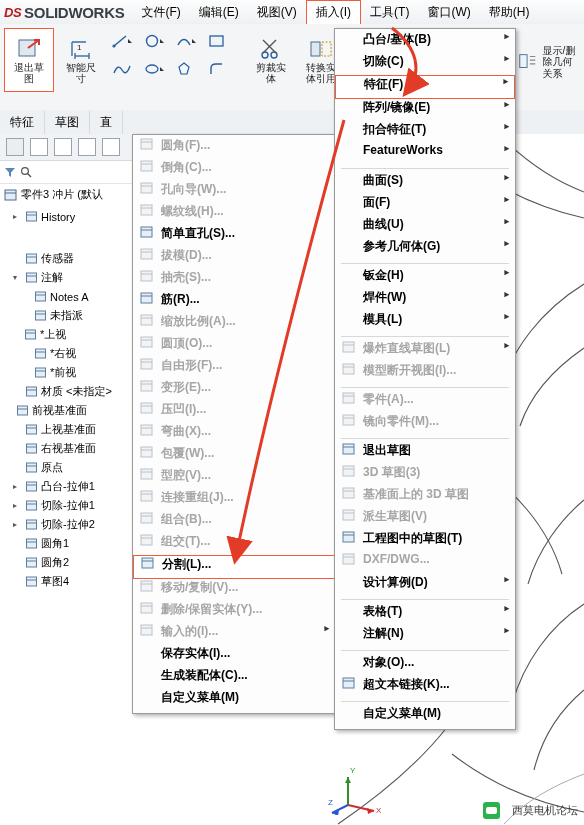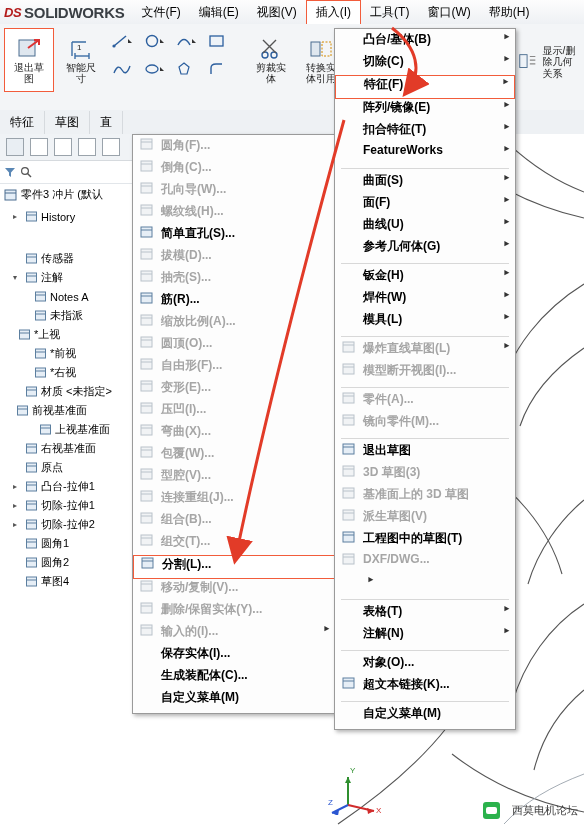--- a/index.html
+++ b/index.html
@@ -288,61 +288,61 @@
         <span>Notes A</span>
       </div>
       <div class="tnode" style="padding-left: 22px;">
         <span class="arw"></span>
         <span class="tico"><svg width="13" height="13" viewBox="0 0 13 13">
             <rect x="1.5" y="2" width="10" height="9" fill="#e6eef6" stroke="#5c7f9f"></rect>
             <path d="M1.5 5 L11.5 5" stroke="#5c7f9f"></path>
           </svg></span>
         <span>未指派</span>
       </div>
-      <div class="tnode" style="padding-left: 6px;">
+      <div class="tnode" style="padding-left: 12px;">
         <span class="arw"></span>
         <span class="tico"><svg width="13" height="13" viewBox="0 0 13 13">
             <rect x="1.5" y="2" width="10" height="9" fill="#e6eef6" stroke="#5c7f9f"></rect>
             <path d="M1.5 5 L11.5 5" stroke="#5c7f9f"></path>
           </svg></span>
         <span>*上视</span>
       </div>
       <div class="tnode" style="padding-left: 22px;">
         <span class="arw"></span>
         <span class="tico"><svg width="13" height="13" viewBox="0 0 13 13">
             <rect x="1.5" y="2" width="10" height="9" fill="#e6eef6" stroke="#5c7f9f"></rect>
             <path d="M1.5 5 L11.5 5" stroke="#5c7f9f"></path>
           </svg></span>
+        <span>*右视</span>
+      </div>
+      <div class="tnode" style="padding-left: 22px;">
+        <span class="arw"></span>
+        <span class="tico"><svg width="13" height="13" viewBox="0 0 13 13">
+            <rect x="1.5" y="2" width="10" height="9" fill="#e6eef6" stroke="#5c7f9f"></rect>
+            <path d="M1.5 5 L11.5 5" stroke="#5c7f9f"></path>
+          </svg></span>
         <span>*前视</span>
       </div>
-      <div class="tnode" style="padding-left: 22px;">
-        <span class="arw"></span>
-        <span class="tico"><svg width="13" height="13" viewBox="0 0 13 13">
-            <rect x="1.5" y="2" width="10" height="9" fill="#e6eef6" stroke="#5c7f9f"></rect>
-            <path d="M1.5 5 L11.5 5" stroke="#5c7f9f"></path>
-          </svg></span>
-        <span>*右视</span>
-      </div>
       <div class="tnode" style="padding-left: 13px;">
         <span class="arw"></span>
         <span class="tico"><svg width="13" height="13" viewBox="0 0 13 13">
             <rect x="1.5" y="2" width="10" height="9" fill="#e6eef6" stroke="#5c7f9f"></rect>
             <path d="M1.5 5 L11.5 5" stroke="#5c7f9f"></path>
           </svg></span>
         <span>材质 &lt;未指定&gt;</span>
       </div>
       <div class="tnode" style="">
         <span class="arw"></span>
         <span class="tico"><svg width="13" height="13" viewBox="0 0 13 13">
             <rect x="1.5" y="2" width="10" height="9" fill="#e6eef6" stroke="#5c7f9f"></rect>
             <path d="M1.5 5 L11.5 5" stroke="#5c7f9f"></path>
           </svg></span>
         <span>前视基准面</span>
       </div>
-      <div class="tnode" style="padding-left: 27px;">
+      <div class="tnode" style="padding-left: 13px;">
         <span class="arw"></span>
         <span class="tico"><svg width="13" height="13" viewBox="0 0 13 13">
             <rect x="1.5" y="2" width="10" height="9" fill="#e6eef6" stroke="#5c7f9f"></rect>
             <path d="M1.5 5 L11.5 5" stroke="#5c7f9f"></path>
           </svg></span>
         <span>上视基准面</span>
       </div>
       <div class="tnode" style="padding-left: 13px;">
         <span class="arw"></span>
         <span class="tico"><svg width="13" height="13" viewBox="0 0 13 13">
@@ -791,20 +791,21 @@
     <div class="row dis">
       <span class="mico"><svg width="16" height="14" viewBox="0 0 16 14">
           <rect x="2" y="2" width="11" height="10" fill="#f1f3f5" stroke="#b9c2ca"></rect>
           <path d="M2 5 L13 5" stroke="#b9c2ca"></path>
         </svg></span>
       <span class="lbl">DXF/DWG...</span>
       <span class="arrow"></span>
     </div>
     <div class="row">
       <span class="mico"></span>
+      <span class="lbl">设计算例(D)</span>
       <span class="arrow">▸</span>
     </div>
     <div class="sep"></div>
     <div class="row">
       <span class="mico"></span>
       <span class="lbl">表格(T)</span>
       <span class="arrow">▸</span>
     </div>
     <div class="row">
       <span class="mico"></span>

